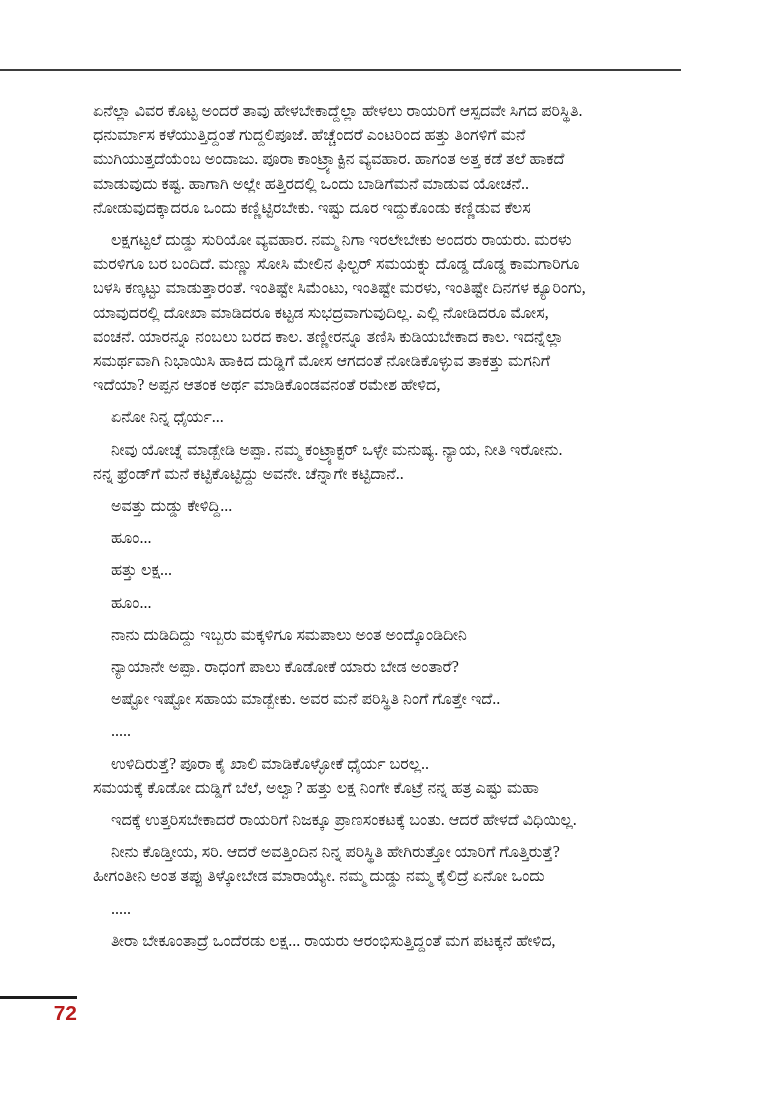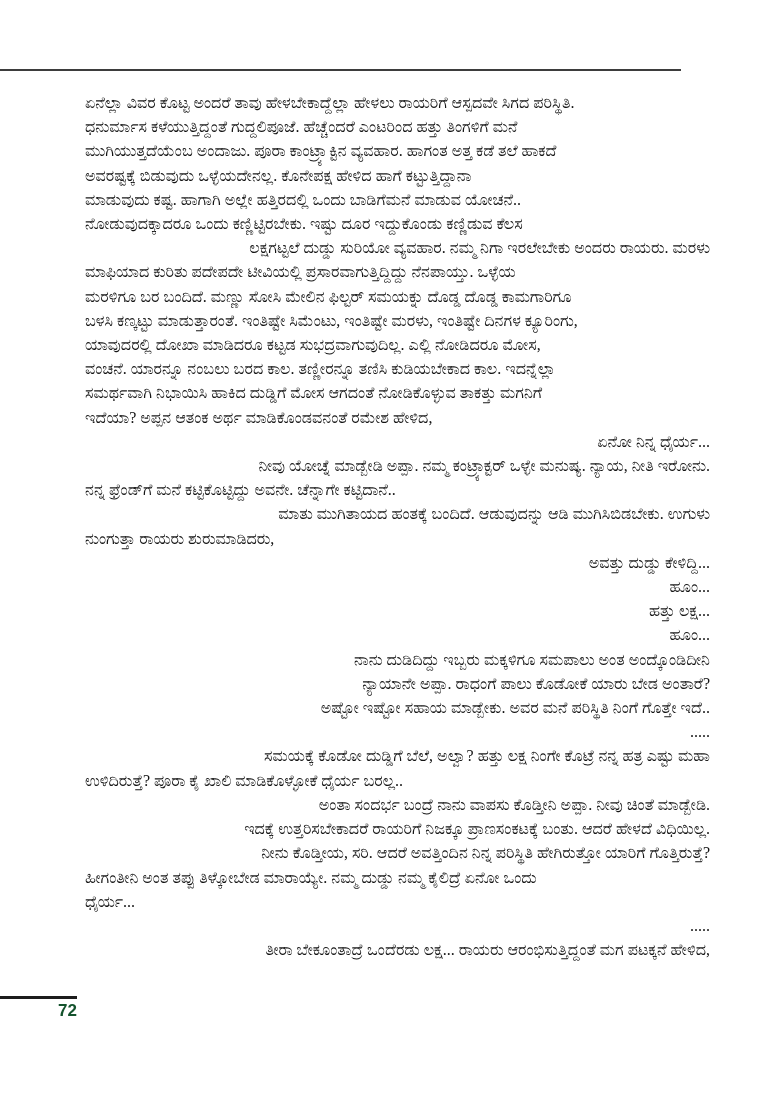--- a/index.html
+++ b/index.html
@@ -17,74 +17,68 @@
     background: #3d3d3d;
   }
   .text-block {
     position: absolute;
     left: 85px; top: 91px;
     width: 625px;
     color: #141414;
     font-size: 16px;
     line-height: 24.2px;
   }
-  .para { margin: 0; }
+  .para { margin: 8px; }
   .line { white-space: nowrap; }
-  .para.indented .line:first-child { padding-left: 18px; text-align: right; }
+  .para.indented .line:first-child { padding-left: 18px; }
   .footer-bar {
     position: absolute;
     left: 0; top: 996px;
     width: 77px; height: 3px;
     background: #1c1c1c;
   }
   .page-number {
     position: absolute;
     left: 0; top: 1001px;
     width: 77px;
     text-align: right;
     font-family: "Liberation Sans", sans-serif;
     font-weight: bold;
-    font-size: 17px;
-    color: #14532d;
+    font-size: 21px;
+    color: #b91c1c;
   }
 </style>
 </head>
 <body>
 
 <div class="top-rule"></div>
 
 <div class="text-block" id="text-block">
     <div class="para">
       <div class="line">ಏನೆಲ್ಲಾ ವಿವರ ಕೊಟ್ಟ ಅಂದರೆ ತಾವು ಹೇಳಬೇಕಾದ್ದೆಲ್ಲಾ ಹೇಳಲು ರಾಯರಿಗೆ ಆಸ್ಪದವೇ ಸಿಗದ ಪರಿಸ್ಥಿತಿ.</div>
       <div class="line">ಧನುರ್ಮಾಸ ಕಳೆಯುತ್ತಿದ್ದಂತೆ ಗುದ್ದಲಿಪೂಜೆ. ಹೆಚ್ಚೆಂದರೆ ಎಂಟರಿಂದ ಹತ್ತು ತಿಂಗಳಿಗೆ ಮನೆ</div>
       <div class="line">ಮುಗಿಯುತ್ತದೆಯೆಂಬ ಅಂದಾಜು. ಪೂರಾ ಕಾಂಟ್ರ್ಯಾಕ್ಟಿನ ವ್ಯವಹಾರ. ಹಾಗಂತ ಅತ್ತ ಕಡೆ ತಲೆ ಹಾಕದೆ</div>
-      <div class="line">ಅವರಷ್ಟಕ್ಕೆ ಬಿಡುವುದು ಒಳ್ಳೆಯದೇನಲ್ಲ. ಕೊನೇಪಕ್ಷ ಹೇಳಿದ ಹಾಗೆ ಕಟ್ಟುತ್ತಿದ್ದಾನಾ</div>
       <div class="line">ಮಾಡುವುದು ಕಷ್ಟ. ಹಾಗಾಗಿ ಅಲ್ಲೇ ಹತ್ತಿರದಲ್ಲಿ ಒಂದು ಬಾಡಿಗೆಮನೆ ಮಾಡುವ ಯೋಚನೆ..</div>
       <div class="line">ನೋಡುವುದಕ್ಕಾದರೂ ಒಂದು ಕಣ್ಣಿಟ್ಟಿರಬೇಕು. ಇಷ್ಟು ದೂರ ಇದ್ದುಕೊಂಡು ಕಣ್ಣಿಡುವ ಕೆಲಸ</div>
     </div>
     <div class="para indented">
       <div class="line">ಲಕ್ಷಗಟ್ಟಲೆ ದುಡ್ಡು ಸುರಿಯೋ ವ್ಯವಹಾರ. ನಮ್ಮ ನಿಗಾ ಇರಲೇಬೇಕು ಅಂದರು ರಾಯರು. ಮರಳು</div>
-      <div class="line">ಮಾಫಿಯಾದ ಕುರಿತು ಪದೇಪದೇ ಟೀವಿಯಲ್ಲಿ ಪ್ರಸಾರವಾಗುತ್ತಿದ್ದಿದ್ದು ನೆನಪಾಯ್ತು. ಒಳ್ಳೆಯ</div>
       <div class="line">ಮರಳಿಗೂ ಬರ ಬಂದಿದೆ. ಮಣ್ಣು ಸೋಸಿ ಮೇಲಿನ ಫಿಲ್ಟರ್ ಸಮಯಕ್ನು ದೊಡ್ಡ ದೊಡ್ಡ ಕಾಮಗಾರಿಗೂ</div>
       <div class="line">ಬಳಸಿ ಕಣ್ಕಟ್ಟು ಮಾಡುತ್ತಾರಂತೆ. ಇಂತಿಷ್ಟೇ ಸಿಮೆಂಟು, ಇಂತಿಷ್ಟೇ ಮರಳು, ಇಂತಿಷ್ಟೇ ದಿನಗಳ ಕ್ಯೂರಿಂಗು,</div>
       <div class="line">ಯಾವುದರಲ್ಲಿ ದೋಖಾ ಮಾಡಿದರೂ ಕಟ್ಟಡ ಸುಭದ್ರವಾಗುವುದಿಲ್ಲ. ಎಲ್ಲಿ ನೋಡಿದರೂ ಮೋಸ,</div>
       <div class="line">ವಂಚನೆ. ಯಾರನ್ನೂ ನಂಬಲು ಬರದ ಕಾಲ. ತಣ್ಣೀರನ್ನೂ ತಣಿಸಿ ಕುಡಿಯಬೇಕಾದ ಕಾಲ. ಇದನ್ನೆಲ್ಲಾ</div>
       <div class="line">ಸಮರ್ಥವಾಗಿ ನಿಭಾಯಿಸಿ ಹಾಕಿದ ದುಡ್ಡಿಗೆ ಮೋಸ ಆಗದಂತೆ ನೋಡಿಕೊಳ್ಳುವ ತಾಕತ್ತು ಮಗನಿಗೆ</div>
       <div class="line">ಇದೆಯಾ? ಅಪ್ಪನ ಆತಂಕ ಅರ್ಥ ಮಾಡಿಕೊಂಡವನಂತೆ ರಮೇಶ ಹೇಳಿದ,</div>
     </div>
     <div class="para indented">
       <div class="line">ಏನೋ ನಿನ್ನ ಧೈರ್ಯ...</div>
     </div>
     <div class="para indented">
       <div class="line">ನೀವು ಯೋಚ್ನೆ ಮಾಡ್ಬೇಡಿ ಅಪ್ಪಾ. ನಮ್ಮ ಕಂಟ್ರ್ಯಾಕ್ಟರ್ ಒಳ್ಳೇ ಮನುಷ್ಯ. ನ್ಯಾಯ, ನೀತಿ ಇರೋನು.</div>
       <div class="line">ನನ್ನ ಫ್ರೆಂಡ್‌ಗೆ ಮನೆ ಕಟ್ಟಿಕೊಟ್ಟಿದ್ದು ಅವನೇ. ಚೆನ್ನಾಗೇ ಕಟ್ಟಿದಾನೆ..</div>
-    </div>
-    <div class="para indented">
-      <div class="line">ಮಾತು ಮುಗಿತಾಯದ ಹಂತಕ್ಕೆ ಬಂದಿದೆ. ಆಡುವುದನ್ನು ಆಡಿ ಮುಗಿಸಿಬಿಡಬೇಕು. ಉಗುಳು</div>
-      <div class="line">ನುಂಗುತ್ತಾ ರಾಯರು ಶುರುಮಾಡಿದರು,</div>
     </div>
     <div class="para indented">
       <div class="line">ಅವತ್ತು ದುಡ್ಡು ಕೇಳಿದ್ದಿ...</div>
     </div>
     <div class="para indented">
       <div class="line">ಹೂಂ...</div>
     </div>
     <div class="para indented">
       <div class="line">ಹತ್ತು ಲಕ್ಷ...</div>
     </div>
@@ -97,33 +91,29 @@
     <div class="para indented">
       <div class="line">ನ್ಯಾಯಾನೇ ಅಪ್ಪಾ. ರಾಧಂಗೆ ಪಾಲು ಕೊಡೋಕೆ ಯಾರು ಬೇಡ ಅಂತಾರೆ?</div>
     </div>
     <div class="para indented">
       <div class="line">ಅಷ್ಟೋ ಇಷ್ಟೋ ಸಹಾಯ ಮಾಡ್ಬೇಕು. ಅವರ ಮನೆ ಪರಿಸ್ಥಿತಿ ನಿಂಗೆ ಗೊತ್ತೇ ಇದೆ..</div>
     </div>
     <div class="para indented">
       <div class="line">.....</div>
     </div>
     <div class="para indented">
+      <div class="line">ಉಳಿದಿರುತ್ತೆ? ಪೂರಾ ಕೈ ಖಾಲಿ ಮಾಡಿಕೊಳ್ಳೋಕೆ ಧೈರ್ಯ ಬರಲ್ಲ..</div>
       <div class="line">ಸಮಯಕ್ಕೆ ಕೊಡೋ ದುಡ್ಡಿಗೆ ಬೆಲೆ, ಅಲ್ವಾ? ಹತ್ತು ಲಕ್ಷ ನಿಂಗೇ ಕೊಟ್ರೆ ನನ್ನ ಹತ್ರ ಎಷ್ಟು ಮಹಾ</div>
-      <div class="line">ಉಳಿದಿರುತ್ತೆ? ಪೂರಾ ಕೈ ಖಾಲಿ ಮಾಡಿಕೊಳ್ಳೋಕೆ ಧೈರ್ಯ ಬರಲ್ಲ..</div>
-    </div>
-    <div class="para indented">
-      <div class="line">ಅಂತಾ ಸಂದರ್ಭ ಬಂದ್ರೆ ನಾನು ವಾಪಸು ಕೊಡ್ತೀನಿ ಅಪ್ಪಾ. ನೀವು ಚಿಂತೆ ಮಾಡ್ಬೇಡಿ.</div>
     </div>
     <div class="para indented">
       <div class="line">ಇದಕ್ಕೆ ಉತ್ತರಿಸಬೇಕಾದರೆ ರಾಯರಿಗೆ ನಿಜಕ್ಕೂ ಪ್ರಾಣಸಂಕಟಕ್ಕೆ ಬಂತು. ಆದರೆ ಹೇಳದೆ ವಿಧಿಯಿಲ್ಲ.</div>
     </div>
     <div class="para indented">
       <div class="line">ನೀನು ಕೊಡ್ತೀಯ, ಸರಿ. ಆದರೆ ಅವತ್ತಿಂದಿನ ನಿನ್ನ ಪರಿಸ್ಥಿತಿ ಹೇಗಿರುತ್ತೋ ಯಾರಿಗೆ ಗೊತ್ತಿರುತ್ತೆ?</div>
       <div class="line">ಹೀಗಂತೀನಿ ಅಂತ ತಪ್ಪು ತಿಳ್ಕೋಬೇಡ ಮಾರಾಯ್ಯೇ. ನಮ್ಮ ದುಡ್ಡು ನಮ್ಮ ಕೈಲಿದ್ರೆ ಏನೋ ಒಂದು</div>
-      <div class="line">ಧೈರ್ಯ...</div>
     </div>
     <div class="para indented">
       <div class="line">.....</div>
     </div>
     <div class="para indented">
       <div class="line">ತೀರಾ ಬೇಕೂಂತಾದ್ರೆ ಒಂದೆರಡು ಲಕ್ಷ... ರಾಯರು ಆರಂಭಿಸುತ್ತಿದ್ದಂತೆ ಮಗ ಪಟಕ್ಕನೆ ಹೇಳಿದ,</div>
     </div>
   </div>
 
 <div class="footer-bar"></div>

